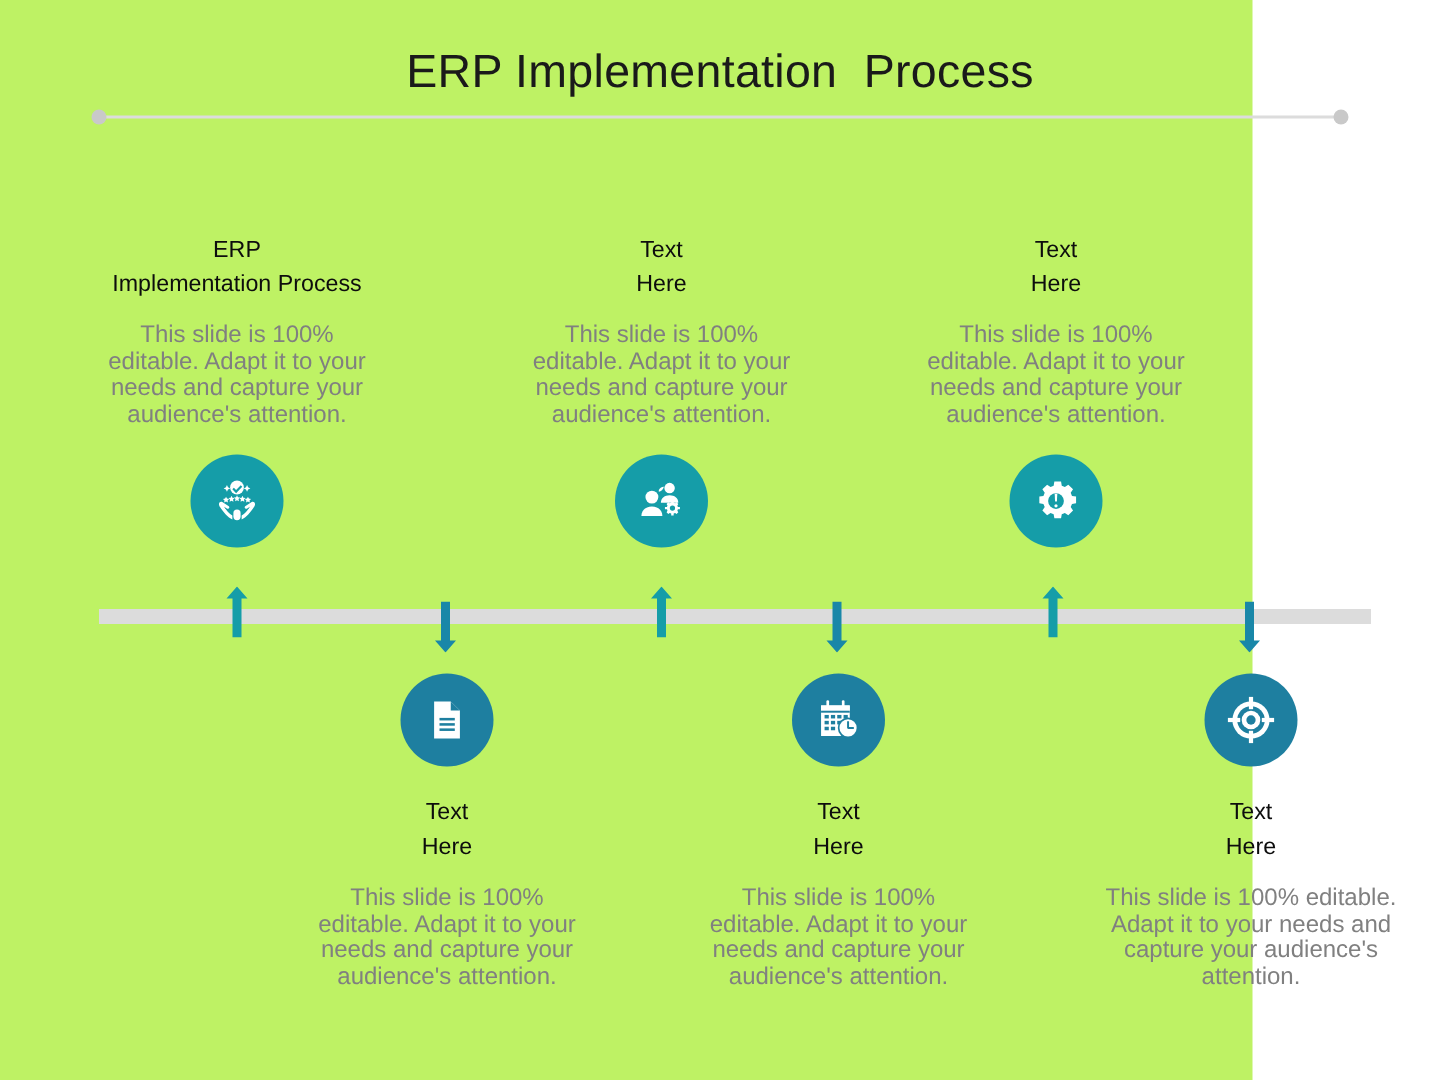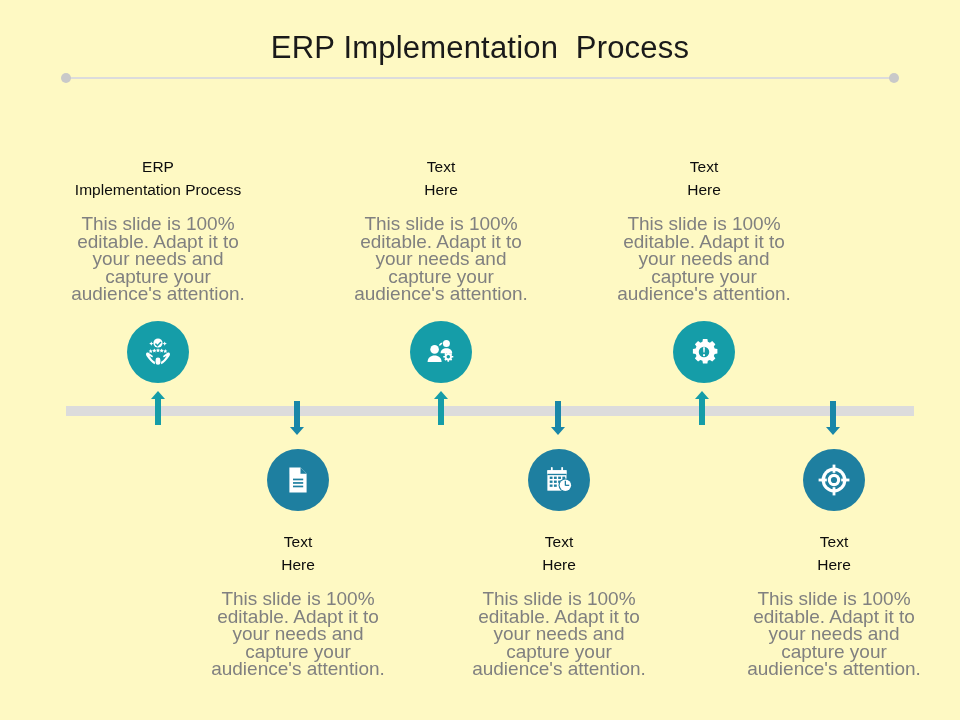--- a/index.html
+++ b/index.html
@@ -8,23 +8,23 @@
   }
   body {
     width: 960px;
     height: 720px;
     background: #ffffff;
     font-family: "Liberation Sans", sans-serif;
     overflow: hidden;
   }
   .slide {
     position: relative;
-    width: 960px;
+    width: 835px;
     height: 720px;
-    background: #fef9c3;
+    background: #bef264;
   }
 
   
   .title {
     position: absolute;
     left: 0;
     top: 30px;
     width: 960px;
     text-align: center;
     font-size: 31px;
@@ -85,21 +85,21 @@
 
   .heading {
     font-size: 15.5px;
     font-weight: normal;
     color: #0d0d0d;
     line-height: 23px;
     white-space: pre-line;
   }
   .body-text {
     margin-top: 14px;
-    font-size: 19px;
+    font-size: 16px;
     color: #808080;
     line-height: 17.5px;
     padding: 0 28px;
   }
   .body-text.wide { padding: 0 20px; }
 
   
   .icon-circle {
     width: 62px;
     height: 62px;

